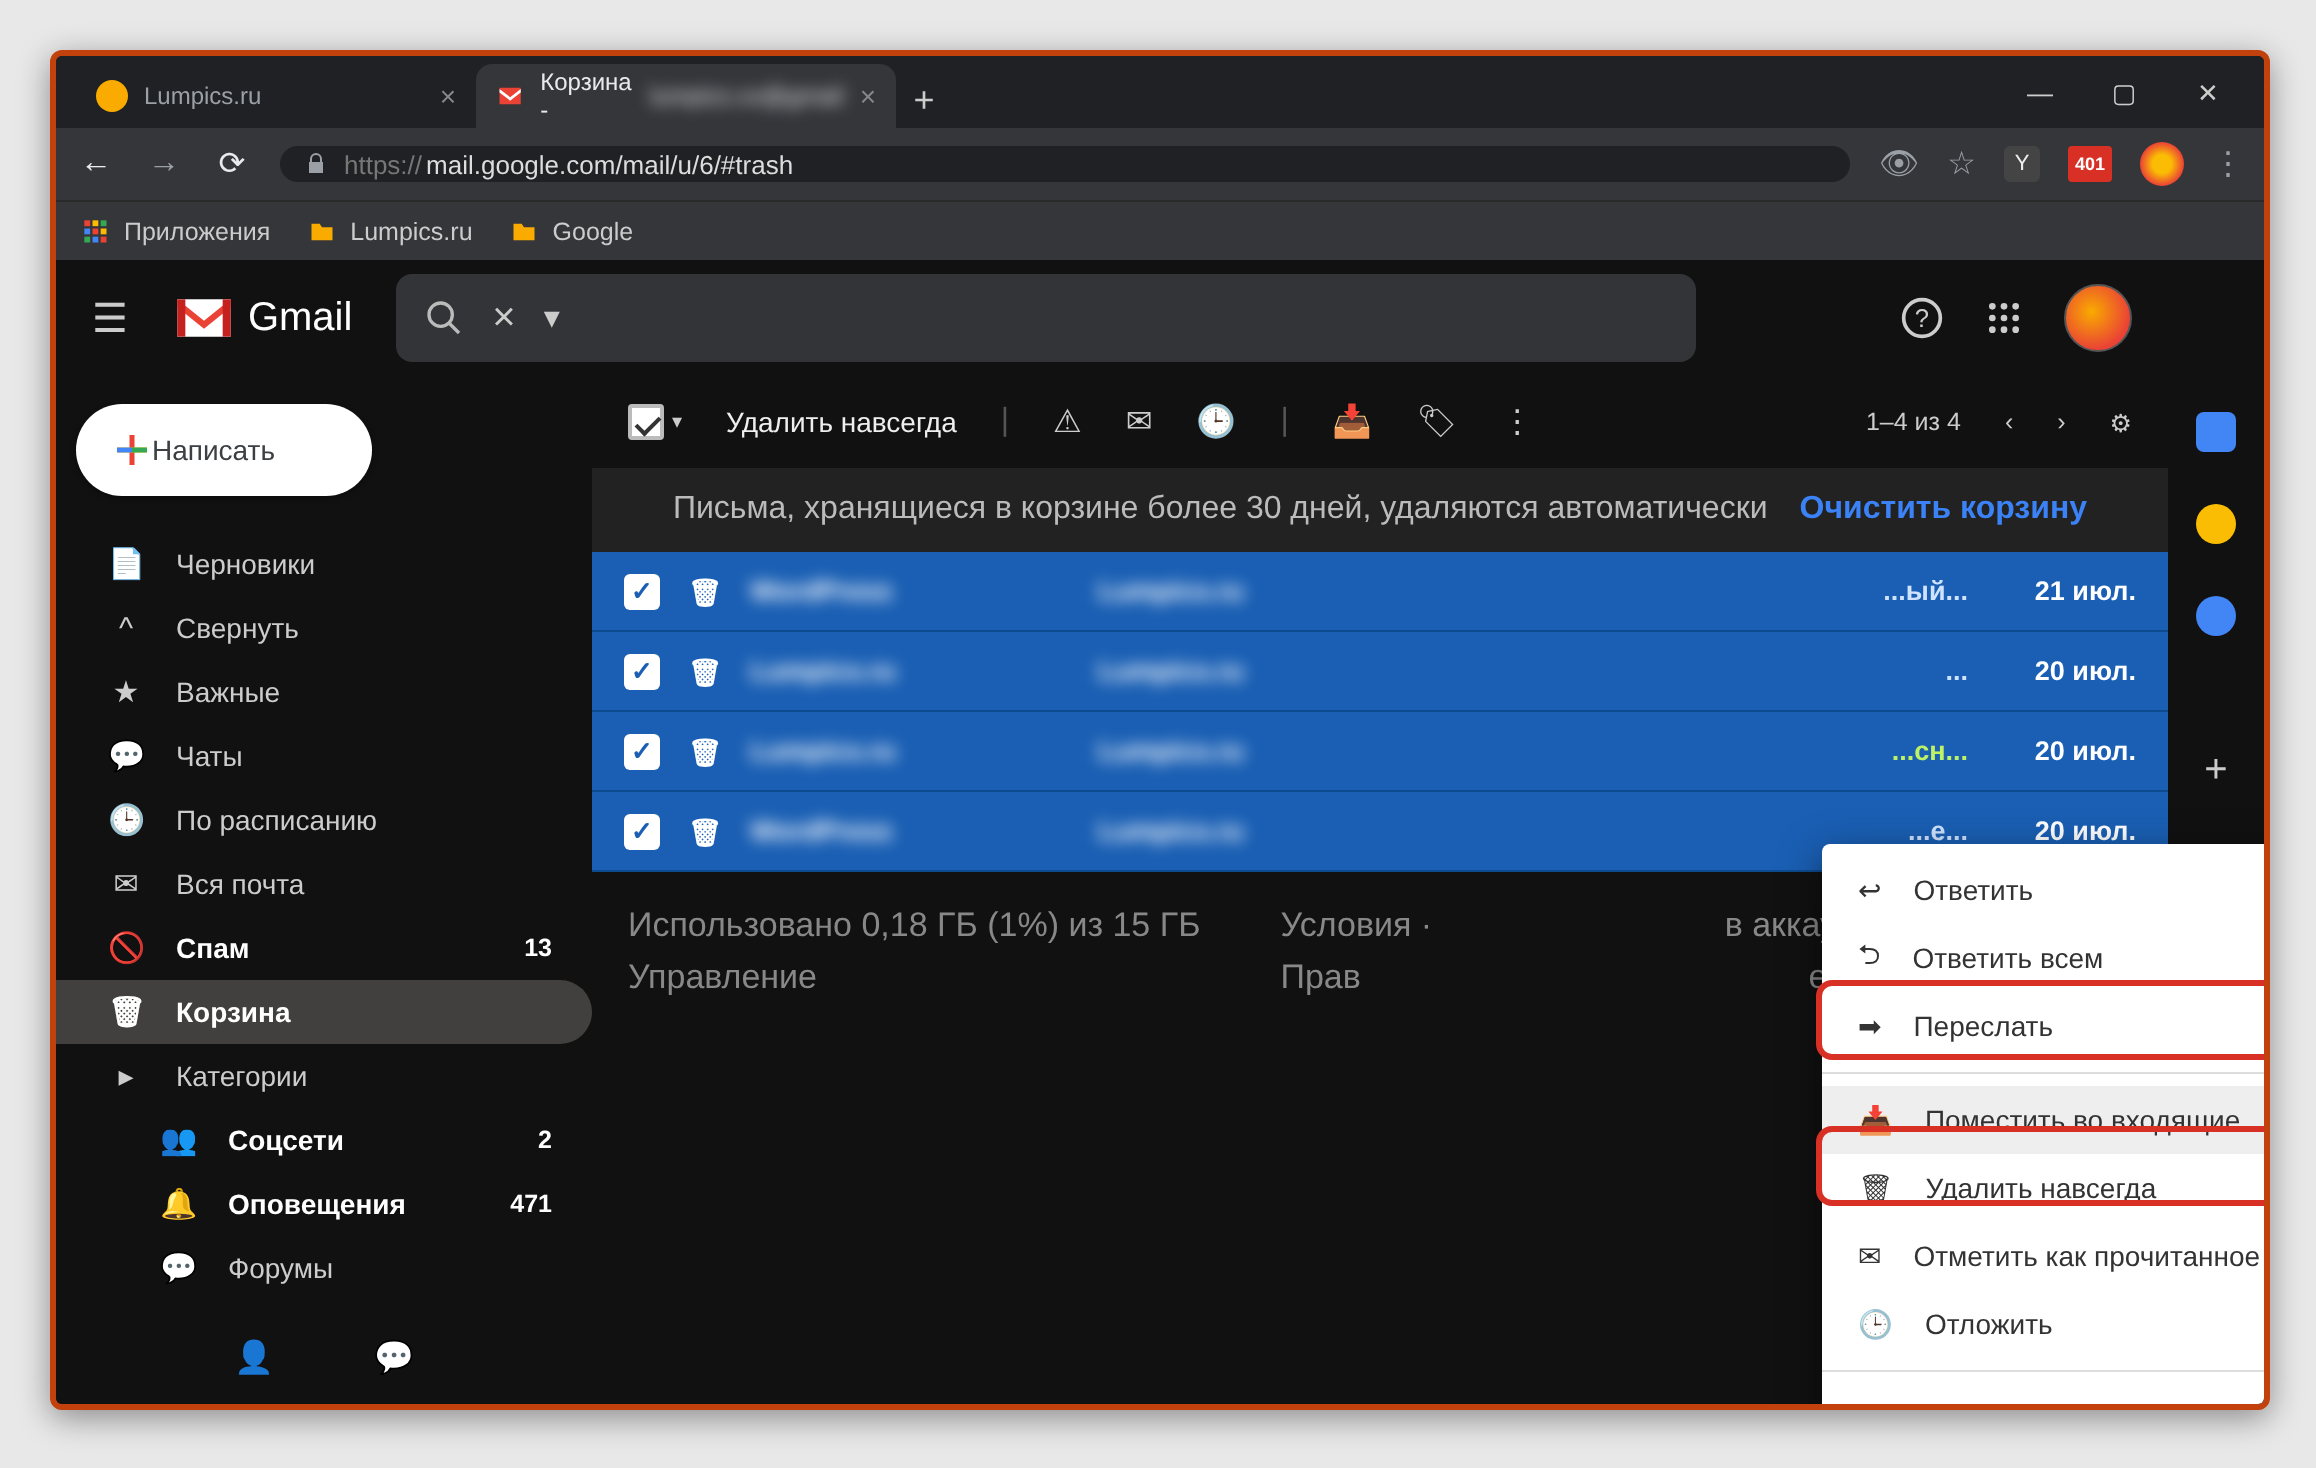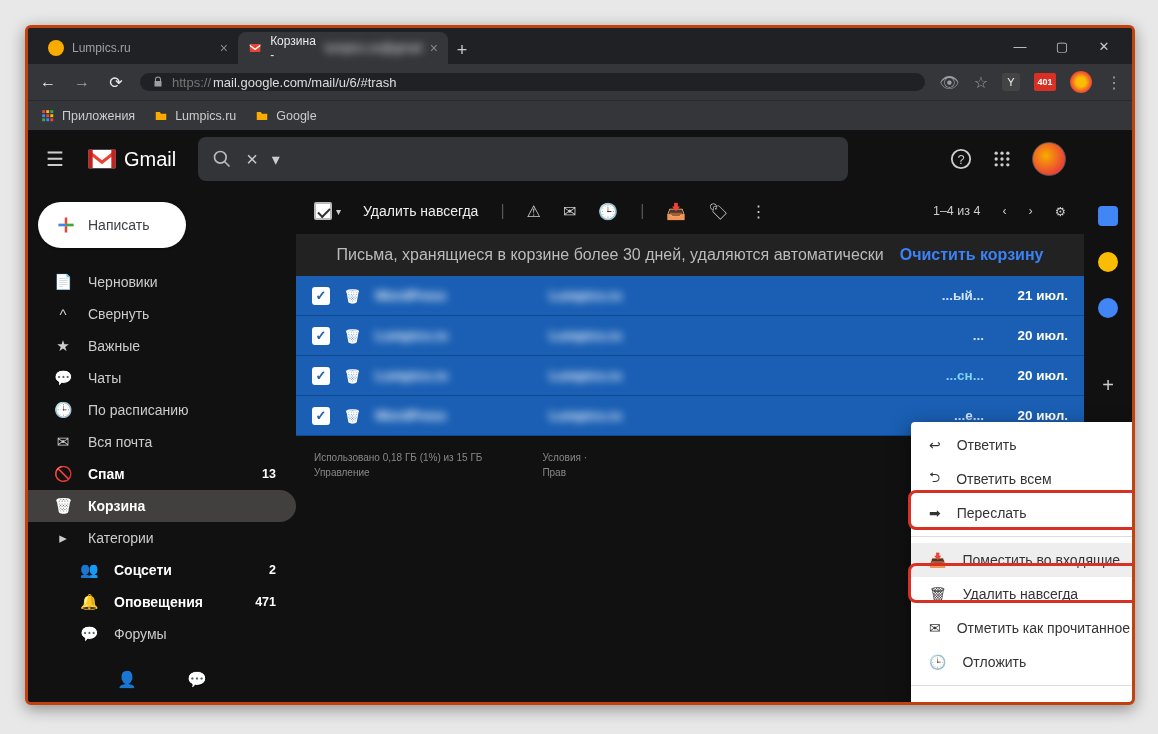--- a/index.html
+++ b/index.html
@@ -34,21 +34,21 @@
 .hamburger{color:#ccc; font-size:20px;}
 .logo{display:flex;align-items:center;gap:6px;}
 .logo-icon{width:32px;height:24px;}
 .logo-text{color:#fff;font-size:20px;}
 .search { flex:1; max-width:650px; height:44px; background:#333438; border-radius:8px; display:flex; align-items:center; padding:0 14px; gap:14px; color:#ccc; }
 .search input{ flex:1; background:none; border:none; color:#eee; font-size:15px; outline:none;}
 .header-right{margin-left:auto;display:flex;gap:20px;align-items:center;color:#ccc;}
 .prof{width:34px;height:34px;border-radius:50%;background:radial-gradient(circle at 40% 40%,#f9ab00,#ea4335 70%);border:1px solid #555;}
 
 .sidebar{ position:absolute; left:0; top:58px; bottom:0; width:268px; padding-top:14px;}
-.compose{ margin-left:10px; width:148px; height:46px; background:#fff; border-radius:24px; display:flex; align-items:center; gap:12px; padding:0 18px; color:#3c4043; font-size:14px; font-weight:500; box-shadow:0 1px 3px rgba(0,0,0,.4);}
+.compose{ margin-left:10px; width:148px; height:46px; background:#fff; border-radius:24px; display:flex; align-items:center; padding:0 18px; color:#3c4043; font-size:14px; font-weight:500; box-shadow:0 1px 3px rgba(0,0,0,.4);}
 .plus{width:20px;height:20px;}
 .navlist{margin-top:18px; max-height:420px;}
 .navitem{ height:32px; display:flex; align-items:center; gap:16px; padding:0 20px 0 26px; color:#ccc; font-size:14px; border-top-right-radius:16px; border-bottom-right-radius:16px; cursor:pointer;}
 .navitem.bold{font-weight:700;color:#fff;}
 .navitem.selected{background:#41403e;color:#fff;font-weight:700;}
 .navitem .ic{width:18px;text-align:center;color:inherit;font-size:15px;}
 .navitem .count{margin-left:auto;font-size:12.5px;}
 .navitem.sub{padding-left:52px;}
 .bottombar{position:absolute;bottom:6px;left:0;width:268px;height:34px;display:flex;align-items:center;justify-content:center;gap:50px;color:#888;}
 
@@ -63,21 +63,21 @@
 .notice{height:42px;background:#222;display:flex;align-items:center;justify-content:center;gap:16px;color:#bbb;font-size:16px;}
 .notice a{color:#3b82f6;font-weight:600;}
 
 .row{height:40px;background:#1a5fb4;display:flex;align-items:center;padding:0 16px;gap:14px;color:#fff;font-size:13.5px;font-weight:700;border-bottom:1px solid #0d4a8f;}
 .row .cb{width:18px;height:18px;border-radius:3px;background:#fff;display:flex;align-items:center;justify-content:center;color:#1a5fb4;font-size:13px;}
 .row .sender{width:160px;}
 .row .subject{flex:1;}
 .row .date{margin-left:auto;width:70px;text-align:right;}
 .blurred{filter:blur(4px);}
 
-.mail-footer{padding:14px 18px;display:flex;gap:60px;color:#888;font-size:10px;}
+.mail-footer{padding:14px 18px;display:flex;gap:40px;color:#888;font-size:17px;}
 .mail-footer div{line-height:1.5}
 .mail-footer .r{margin-left:auto;text-align:right}
 
 .rail{position:absolute;right:0;top:58px;width:48px;bottom:0;background:#111;display:flex;flex-direction:column;align-items:center;gap:26px;padding-top:18px;color:#999;}
 .rail .slot{width:20px;height:20px;border-radius:4px;}
 .rail .add{margin-top:30px;font-size:20px;color:#ccc}
 
 .ctxmenu{position:absolute;left:615px;top:234px;width:276px;background:#fff;border-radius:4px;box-shadow:0 6px 20px rgba(0,0,0,.5);padding:6px 0;font-size:14px;color:#333;z-index:50;}
 .ctxitem{height:34px;display:flex;align-items:center;gap:16px;padding:0 18px;cursor:pointer;}
 .ctxitem.hover{background:#eee;}
@@ -322,21 +322,21 @@
             <span class="sender blurred">Lumpics.ru</span>
             <span class="subject blurred">Lumpics.ru</span>
             <span class="" style="color:#cfe3ff">...</span>
             <span class="date">20 июл.</span>
           </div>
           <div class="row">
             <span class="cb">✓</span>
             <span>🗑</span>
             <span class="sender blurred">Lumpics.ru</span>
             <span class="subject blurred">Lumpics.ru</span>
-            <span class="" style="color:#7dd3fc">...сн...</span>
+            <span class="" style="color:#bef264">...сн...</span>
             <span class="date">20 июл.</span>
           </div>
           <div class="row">
             <span class="cb">✓</span>
             <span>🗑</span>
             <span class="sender blurred">WordPress</span>
             <span class="subject blurred">Lumpics.ru</span>
             <span class="" style="color:#cfe3ff">...е...</span>
             <span class="date">20 июл.</span>
           </div>

